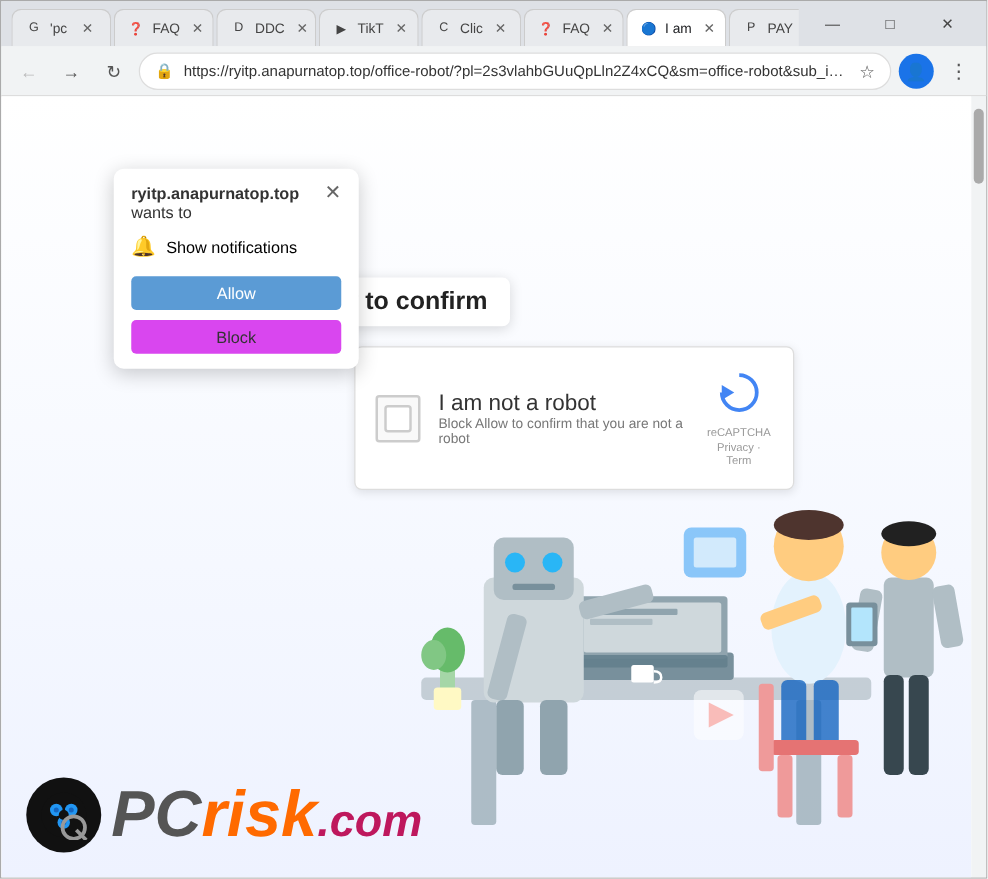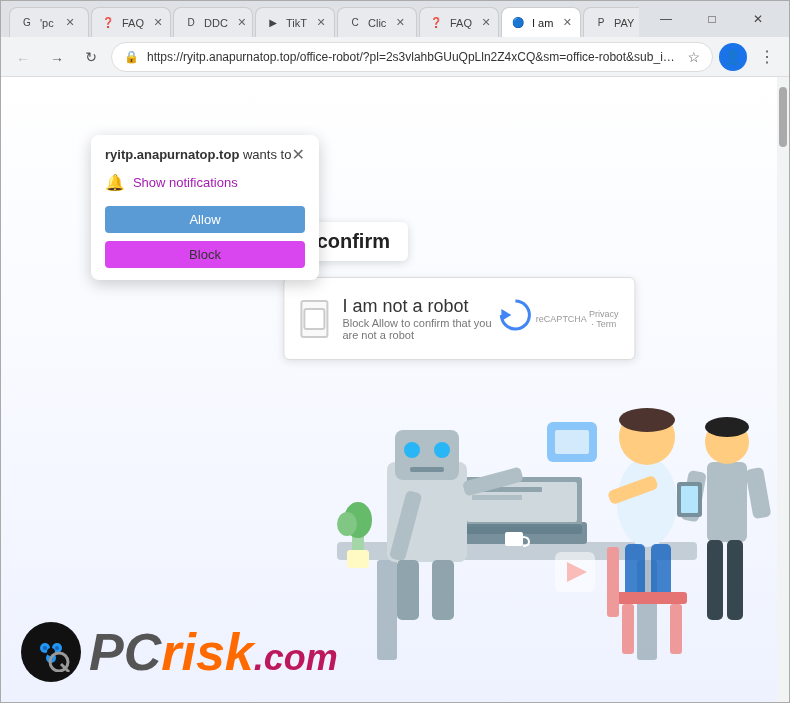--- a/index.html
+++ b/index.html
@@ -234,21 +234,21 @@
       font-size: 18px;
       font-weight: 500;
       color: #333;
     }
     .captcha-subtitle {
       font-size: 11px;
       color: #777;
     }
     .captcha-right {
       display: flex;
-      flex-direction: row;
+      flex-direction: column;
       align-items: center;
       gap: 2px;
     }
     .recaptcha-icon {
       font-size: 28px;
       color: #4285f4;
     }
     .recaptcha-label {
       font-size: 9px;
       color: #999;
@@ -257,21 +257,21 @@
       font-size: 9px;
       color: #999;
       text-align: center;
     }
 
     
     .notif-popup {
       position: absolute;
       top: 58px;
       left: 90px;
-      width: 228px;
+      width: 196px;
       background: #fff;
       border-radius: 8px;
       box-shadow: 0 4px 16px rgba(0,0,0,0.2);
       padding: 12px 14px;
       z-index: 100;
     }
     .notif-header {
       display: flex;
       justify-content: space-between;
       align-items: flex-start;
@@ -295,21 +295,21 @@
       align-items: center;
       gap: 8px;
       margin-bottom: 14px;
     }
     .notif-bell {
       font-size: 16px;
       color: #555;
     }
     .notif-row-text {
       font-size: 13px;
-      color: #a21caf;
+      color: #000000;
     }
     .notif-buttons {
       display: flex;
       gap: 8px;
       justify-content: flex-end;
       flex-direction: column;
     }
     .btn-allow {
       padding: 6px 18px;
       background: #5b9bd5;

